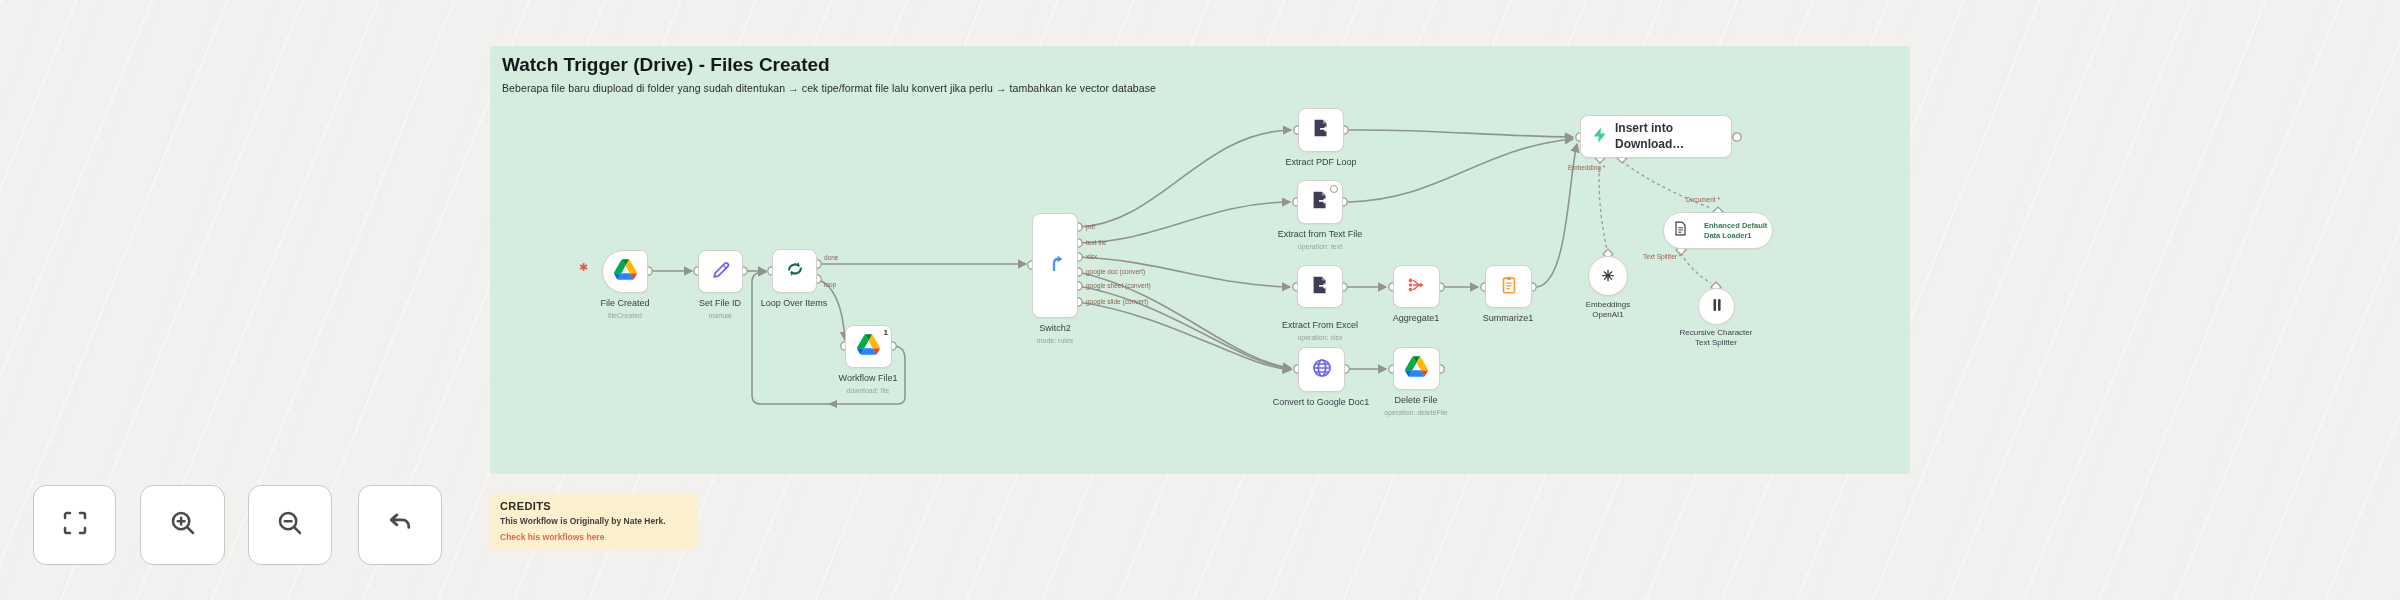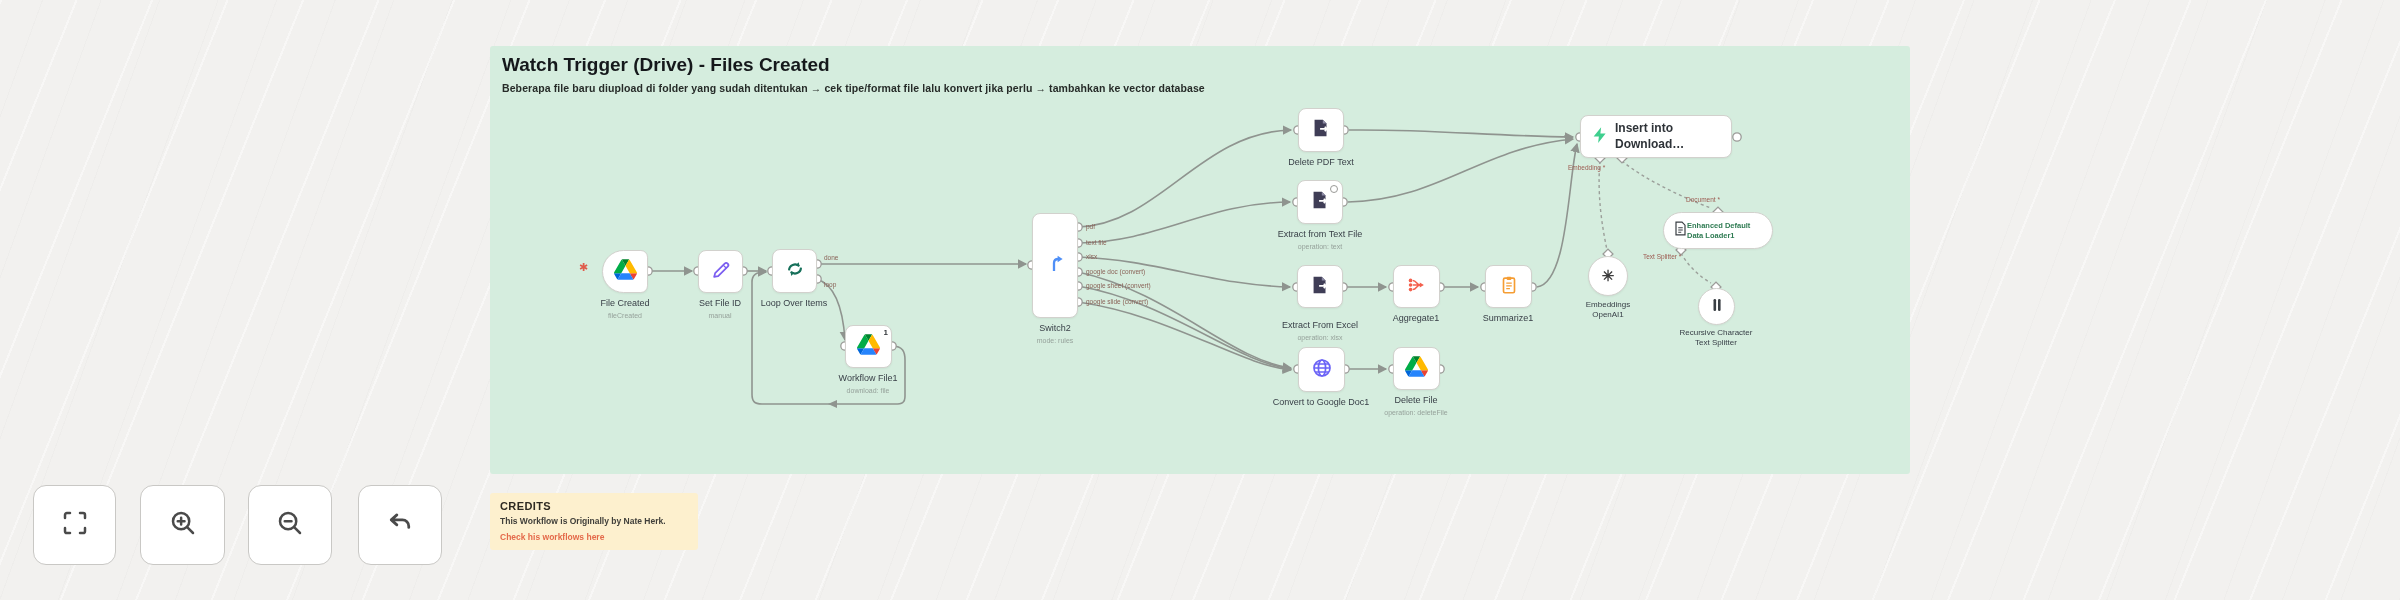--- a/index.html
+++ b/index.html
@@ -13,21 +13,21 @@
     position:relative;
   }
   #canvas{position:absolute;left:0;top:0;width:2400px;height:600px;}
 
   
   .sticky-green{
     position:absolute;left:490px;top:46px;width:1420px;height:428px;
     background:#d5edde;border-radius:3px;
   }
   .sticky-title{position:absolute;left:12px;top:8px;font-size:19px;font-weight:700;color:#15181b;}
-  .sticky-sub{position:absolute;left:12px;top:36px;font-size:10.5px;font-weight:700;color:#262b28;letter-spacing:.1px;}
+  .sticky-sub{position:absolute;left:12px;top:36px;font-size:10.5px;font-weight:400;color:#262b28;letter-spacing:.1px;}
   .sticky-credits{
     position:absolute;left:490px;top:493px;width:208px;height:57px;
     background:#fdf0ce;border-radius:3px;
   }
   .credits-head{position:absolute;left:10px;top:7px;font-size:11px;font-weight:700;color:#2e2a22;letter-spacing:.4px;}
   .credits-text{position:absolute;left:10px;top:23px;font-size:8.5px;font-weight:700;color:#41403b;}
   .credits-link{position:absolute;left:10px;top:39px;font-size:8.5px;font-weight:700;color:#e4694a;cursor:pointer;}
 
   
   #wires{position:absolute;left:0;top:0;width:2400px;height:600px;pointer-events:none;}
@@ -47,21 +47,21 @@
   .ailabel{position:absolute;font-size:6.5px;color:#9c5a50;white-space:nowrap;}
   .trigger-flag{position:absolute;font-size:11px;color:#e05c4b;}
   .badge-one{
     position:absolute;right:3px;top:2px;font-size:8px;font-weight:700;color:#34383c;line-height:9px;
   }
   .badge-dot{
     position:absolute;right:4px;top:4px;width:8px;height:8px;border:1px solid #9a9a97;border-radius:50%;
     box-sizing:border-box;background:#fff;
   }
   .supa-text{font-size:12px;font-weight:600;color:#2e3338;line-height:1.3;text-align:left;margin-left:6px;}
-  .loader-text{font-size:7.5px;font-weight:700;color:#2e7b52;line-height:1.25;text-align:left;margin-left:0;}
+  .loader-text{font-size:7.5px;font-weight:700;color:#2e7b52;line-height:1.25;text-align:left;margin-left:17px;}
 
   
   .ctl{
     position:absolute;width:83px;height:80px;background:#ffffff;border:1.5px solid #c9c8c5;
     border-radius:13px;box-sizing:border-box;display:flex;align-items:center;justify-content:center;
     cursor:pointer;
   }
 </style>
 </head>
 <body>
@@ -230,21 +230,21 @@
   <div class="node" style="left:1298px;top:108px;width:46px;height:44px;">
     <span>
       <svg width="22" height="22" viewBox="0 0 24 24">
           <path d="M5 3h9l4 4v14H5z" fill="#3f3d56"></path>
           <path d="M14 3v4h4z" fill="#8d8ba5"></path>
           <path d="M11 13h7.5M18.5 13l-2.4-2.4M18.5 13l-2.4 2.4" stroke="#fff" stroke-width="1.8" fill="none"></path>
         </svg>
     </span>
   </div>
   <div class="nlabel" style="left:1246px;top:157px;">
-    <span>Delete PDF Text</span>
+    <span>Extract PDF Loop</span>
   </div>
 
   <div class="node" style="left:1297px;top:180px;width:46px;height:44px;">
     <span class="badge-dot"></span>
     <span>
       <svg width="22" height="22" viewBox="0 0 24 24">
           <path d="M5 3h9l4 4v14H5z" fill="#3f3d56"></path>
           <path d="M14 3v4h4z" fill="#8d8ba5"></path>
           <path d="M11 13h7.5M18.5 13l-2.4-2.4M18.5 13l-2.4 2.4" stroke="#fff" stroke-width="1.8" fill="none"></path>
         </svg>

